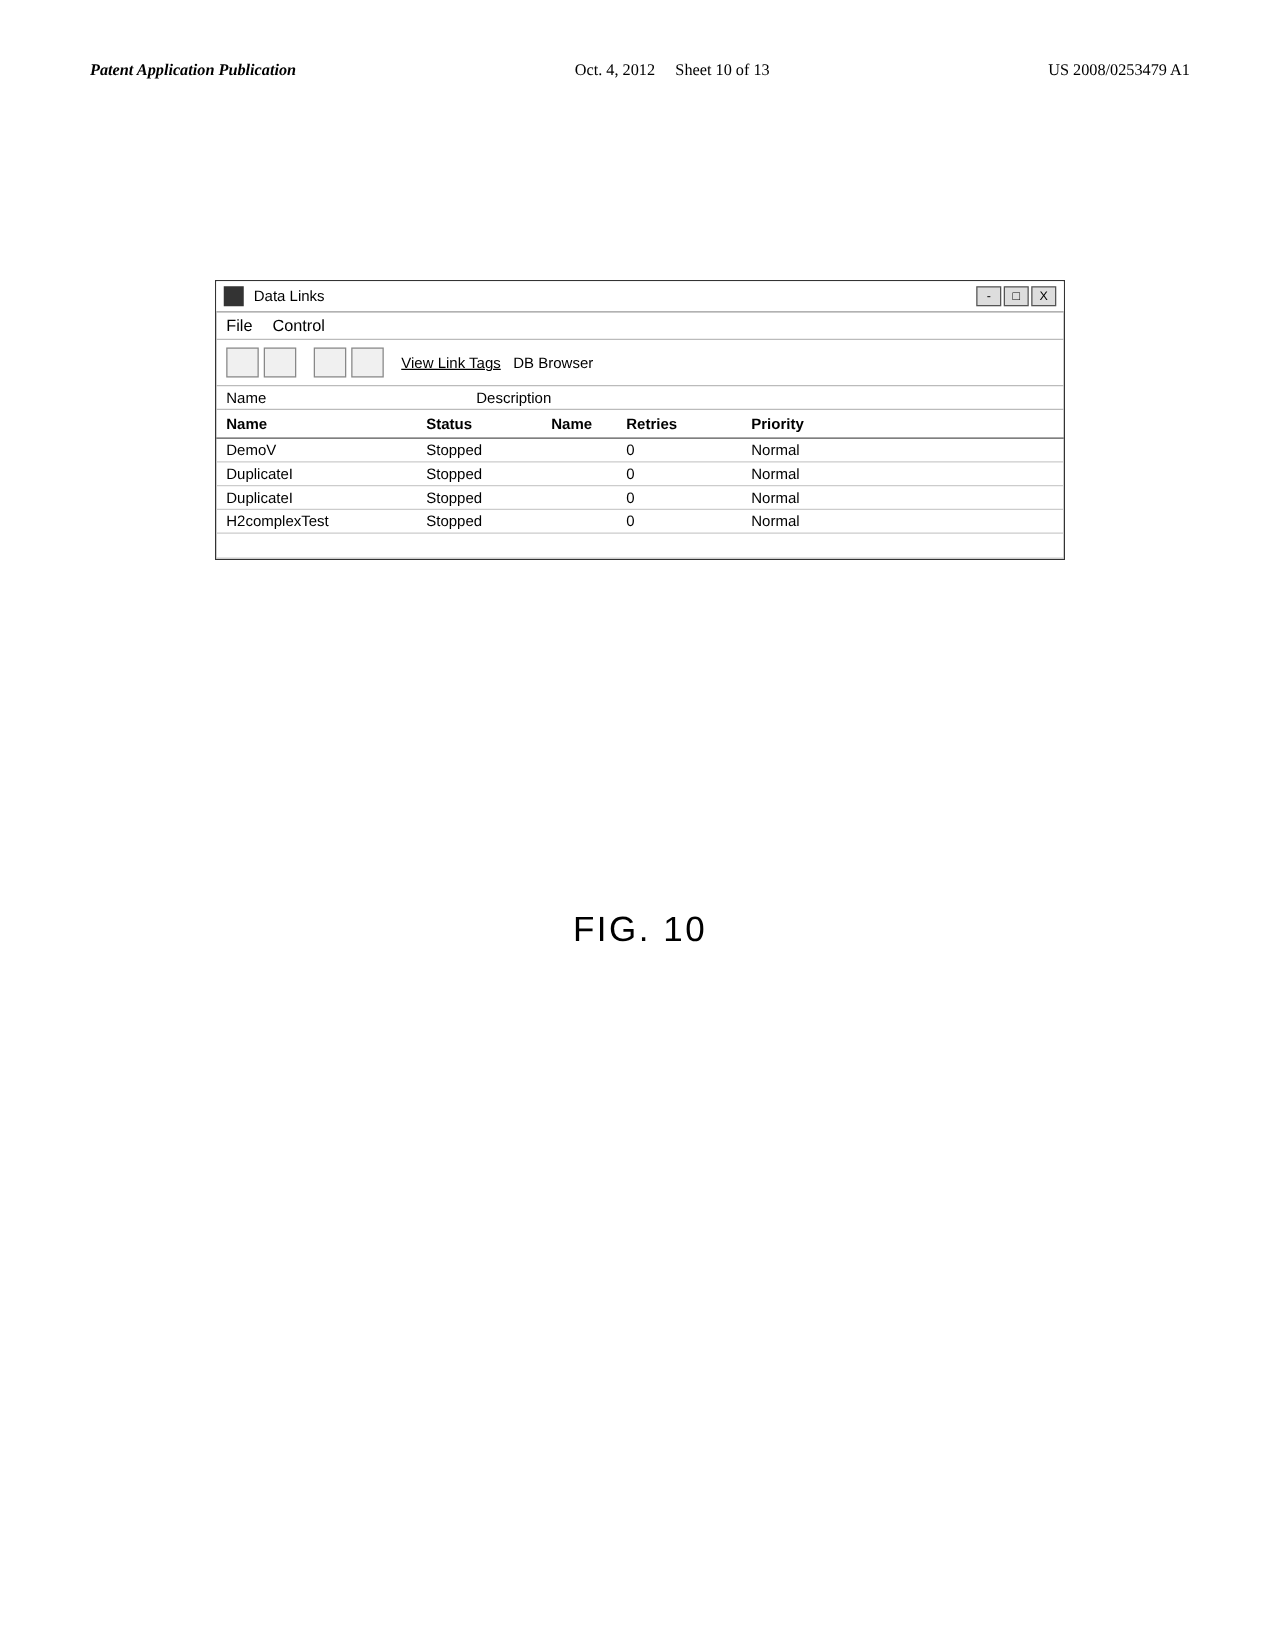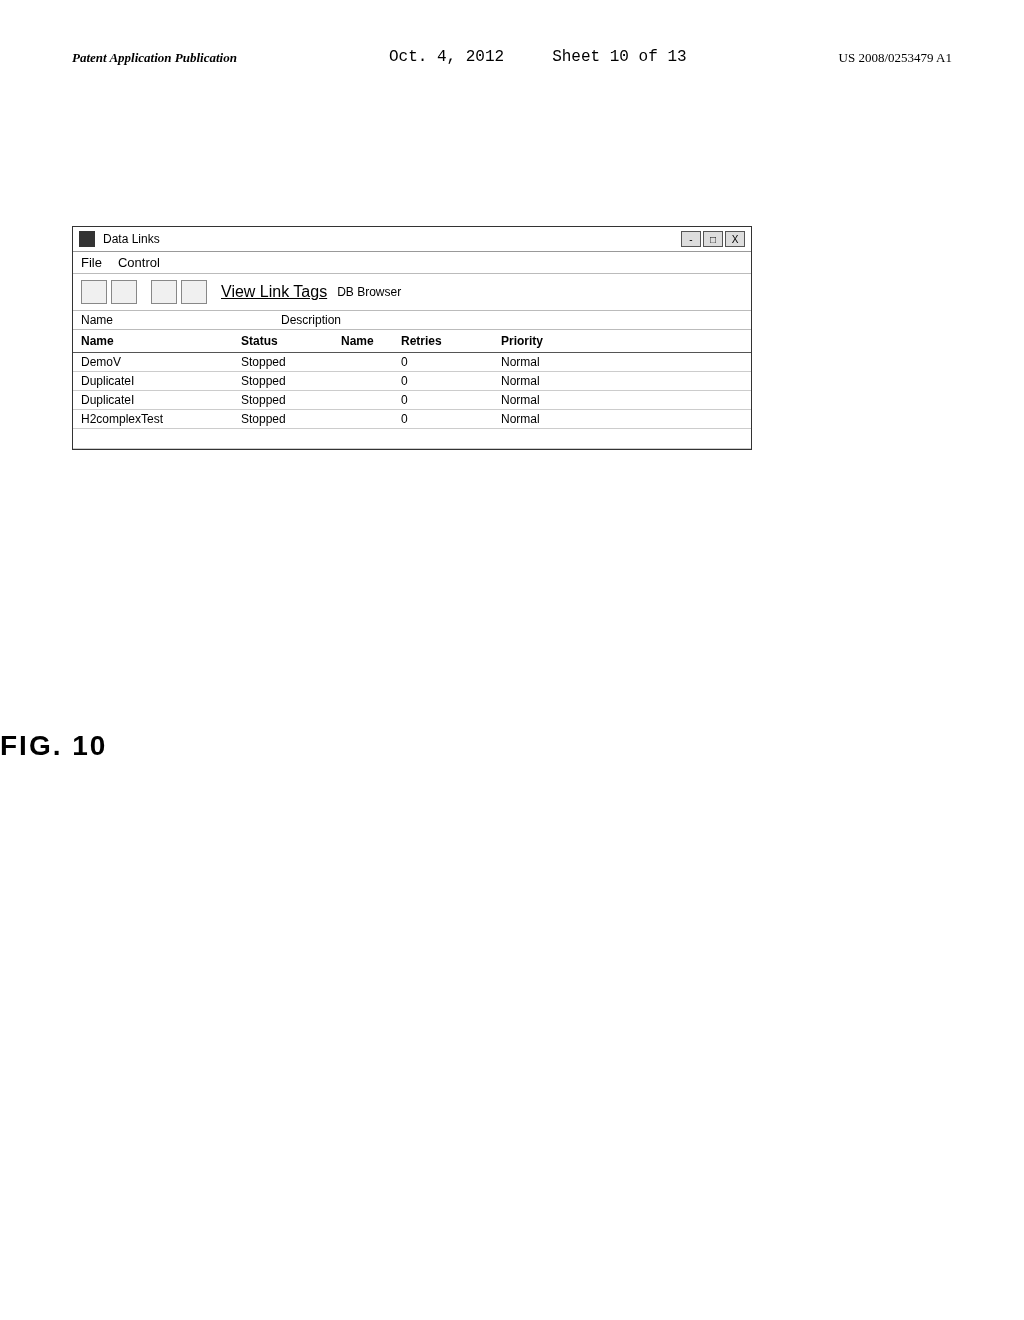--- a/index.html
+++ b/index.html
@@ -18,33 +18,32 @@
       justify-content: space-between;
       align-items: flex-end;
       padding: 48px 72px 0 72px;
       font-size: 13px;
     }
     .header-left {
       font-weight: bold;
       font-style: italic;
     }
     .header-center {
-      font-size: 16px;
-      font-family: Liberation Mono, monospace;
+      font-size: 13px;
     }
     .header-right {
       font-size: 13px;
     }
 
     
     .main-content {
       padding: 60px 72px 0 72px;
       display: flex;
       flex-direction: column;
-      align-items: flex-start;
+      align-items: center;
     }
 
     
     .app-window {
       border: 1.5px solid #333;
       width: 680px;
       margin-top: 100px;
       font-family: Arial, Helvetica, sans-serif;
       font-size: 12px;
     }
@@ -115,21 +114,21 @@
       width: 26px;
       height: 24px;
       display: inline-block;
       cursor: pointer;
     }
     .toolbar-separator {
       width: 6px;
     }
     .toolbar-link {
       margin-left: 10px;
-      font-size: 16px;
+      font-size: 12px;
       cursor: pointer;
       border: none;
       background: none;
       text-decoration: underline;
     }
     .toolbar-text-btn {
       font-size: 12px;
       cursor: pointer;
       margin-left: 6px;
     }
@@ -164,23 +163,24 @@
     }
     .table-row {
       display: grid;
       grid-template-columns: 160px 100px 60px 100px 1fr;
       padding: 2px 8px;
       border-bottom: 1px solid #ccc;
     }
 
     
     .figure-caption {
+      text-align: center;
       margin-top: 280px;
       font-size: 28px;
-      font-weight: bold;
+      font-weight: normal;
       font-family: Arial, Helvetica, sans-serif;
       letter-spacing: 2px;
     }
   </style>
 </head>
 <body>
 
 <div class="page-header">
   <span class="header-left">Patent Application Publication</span>
   <span class="header-center">

